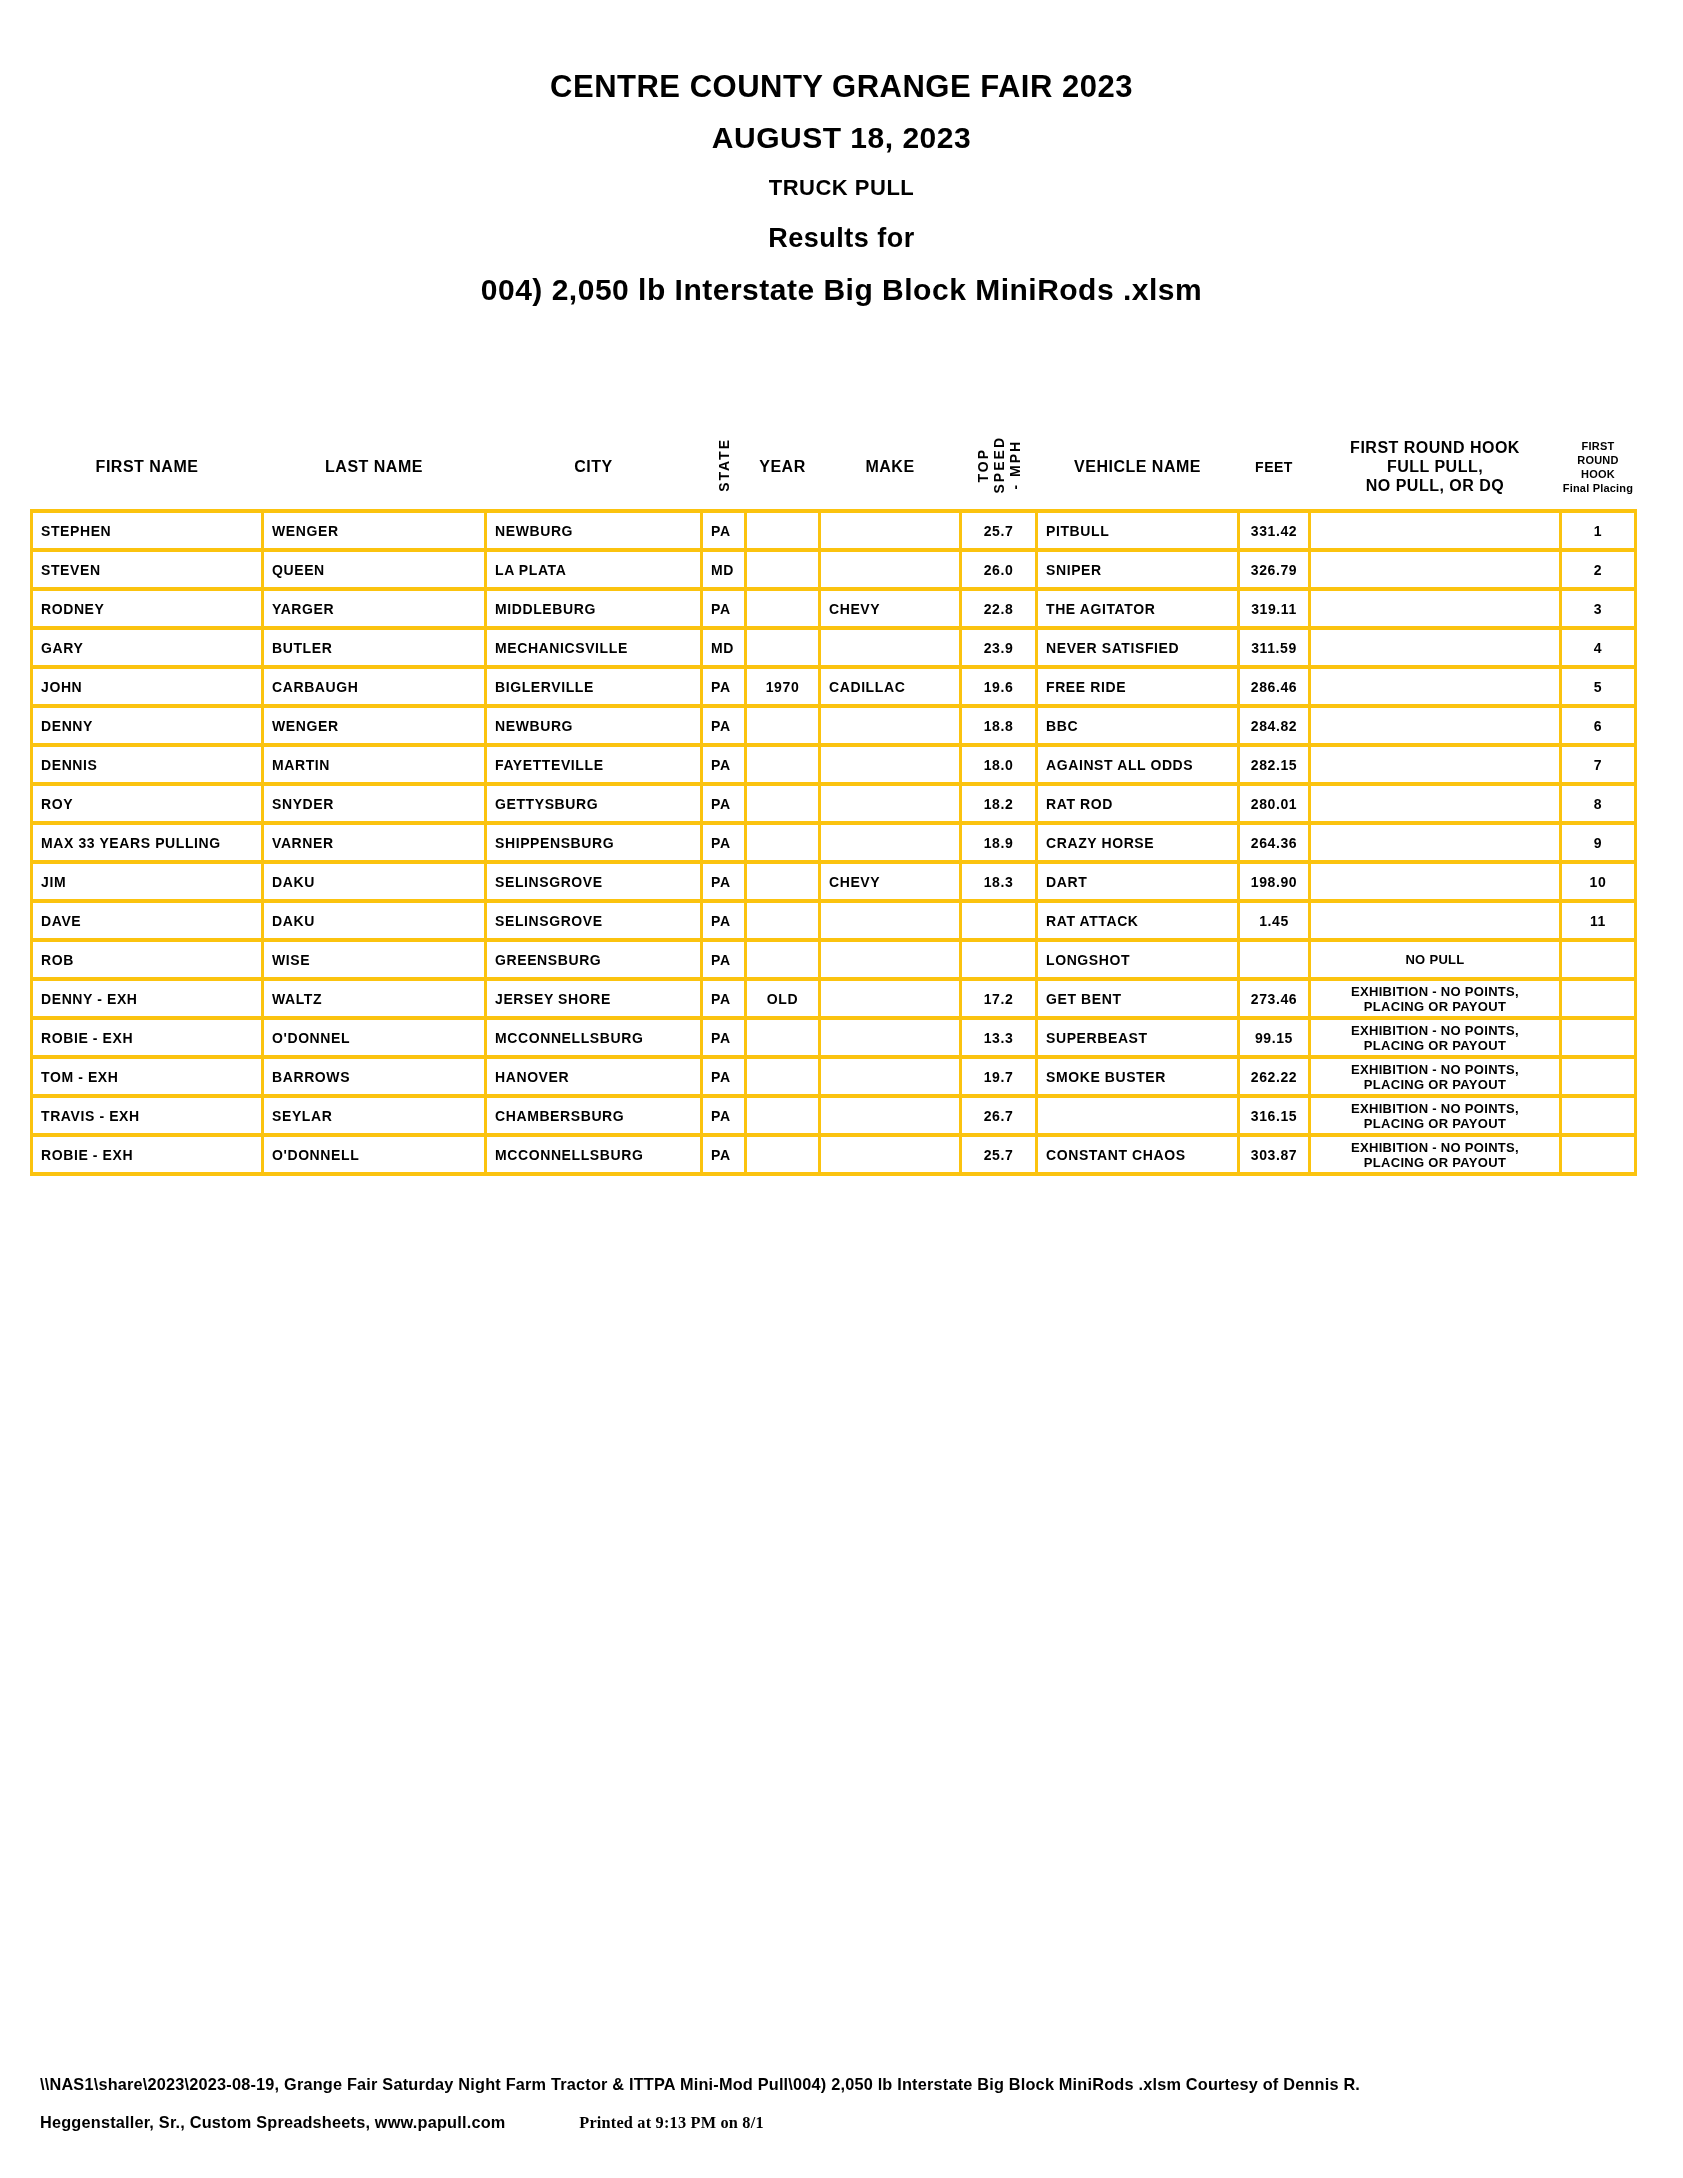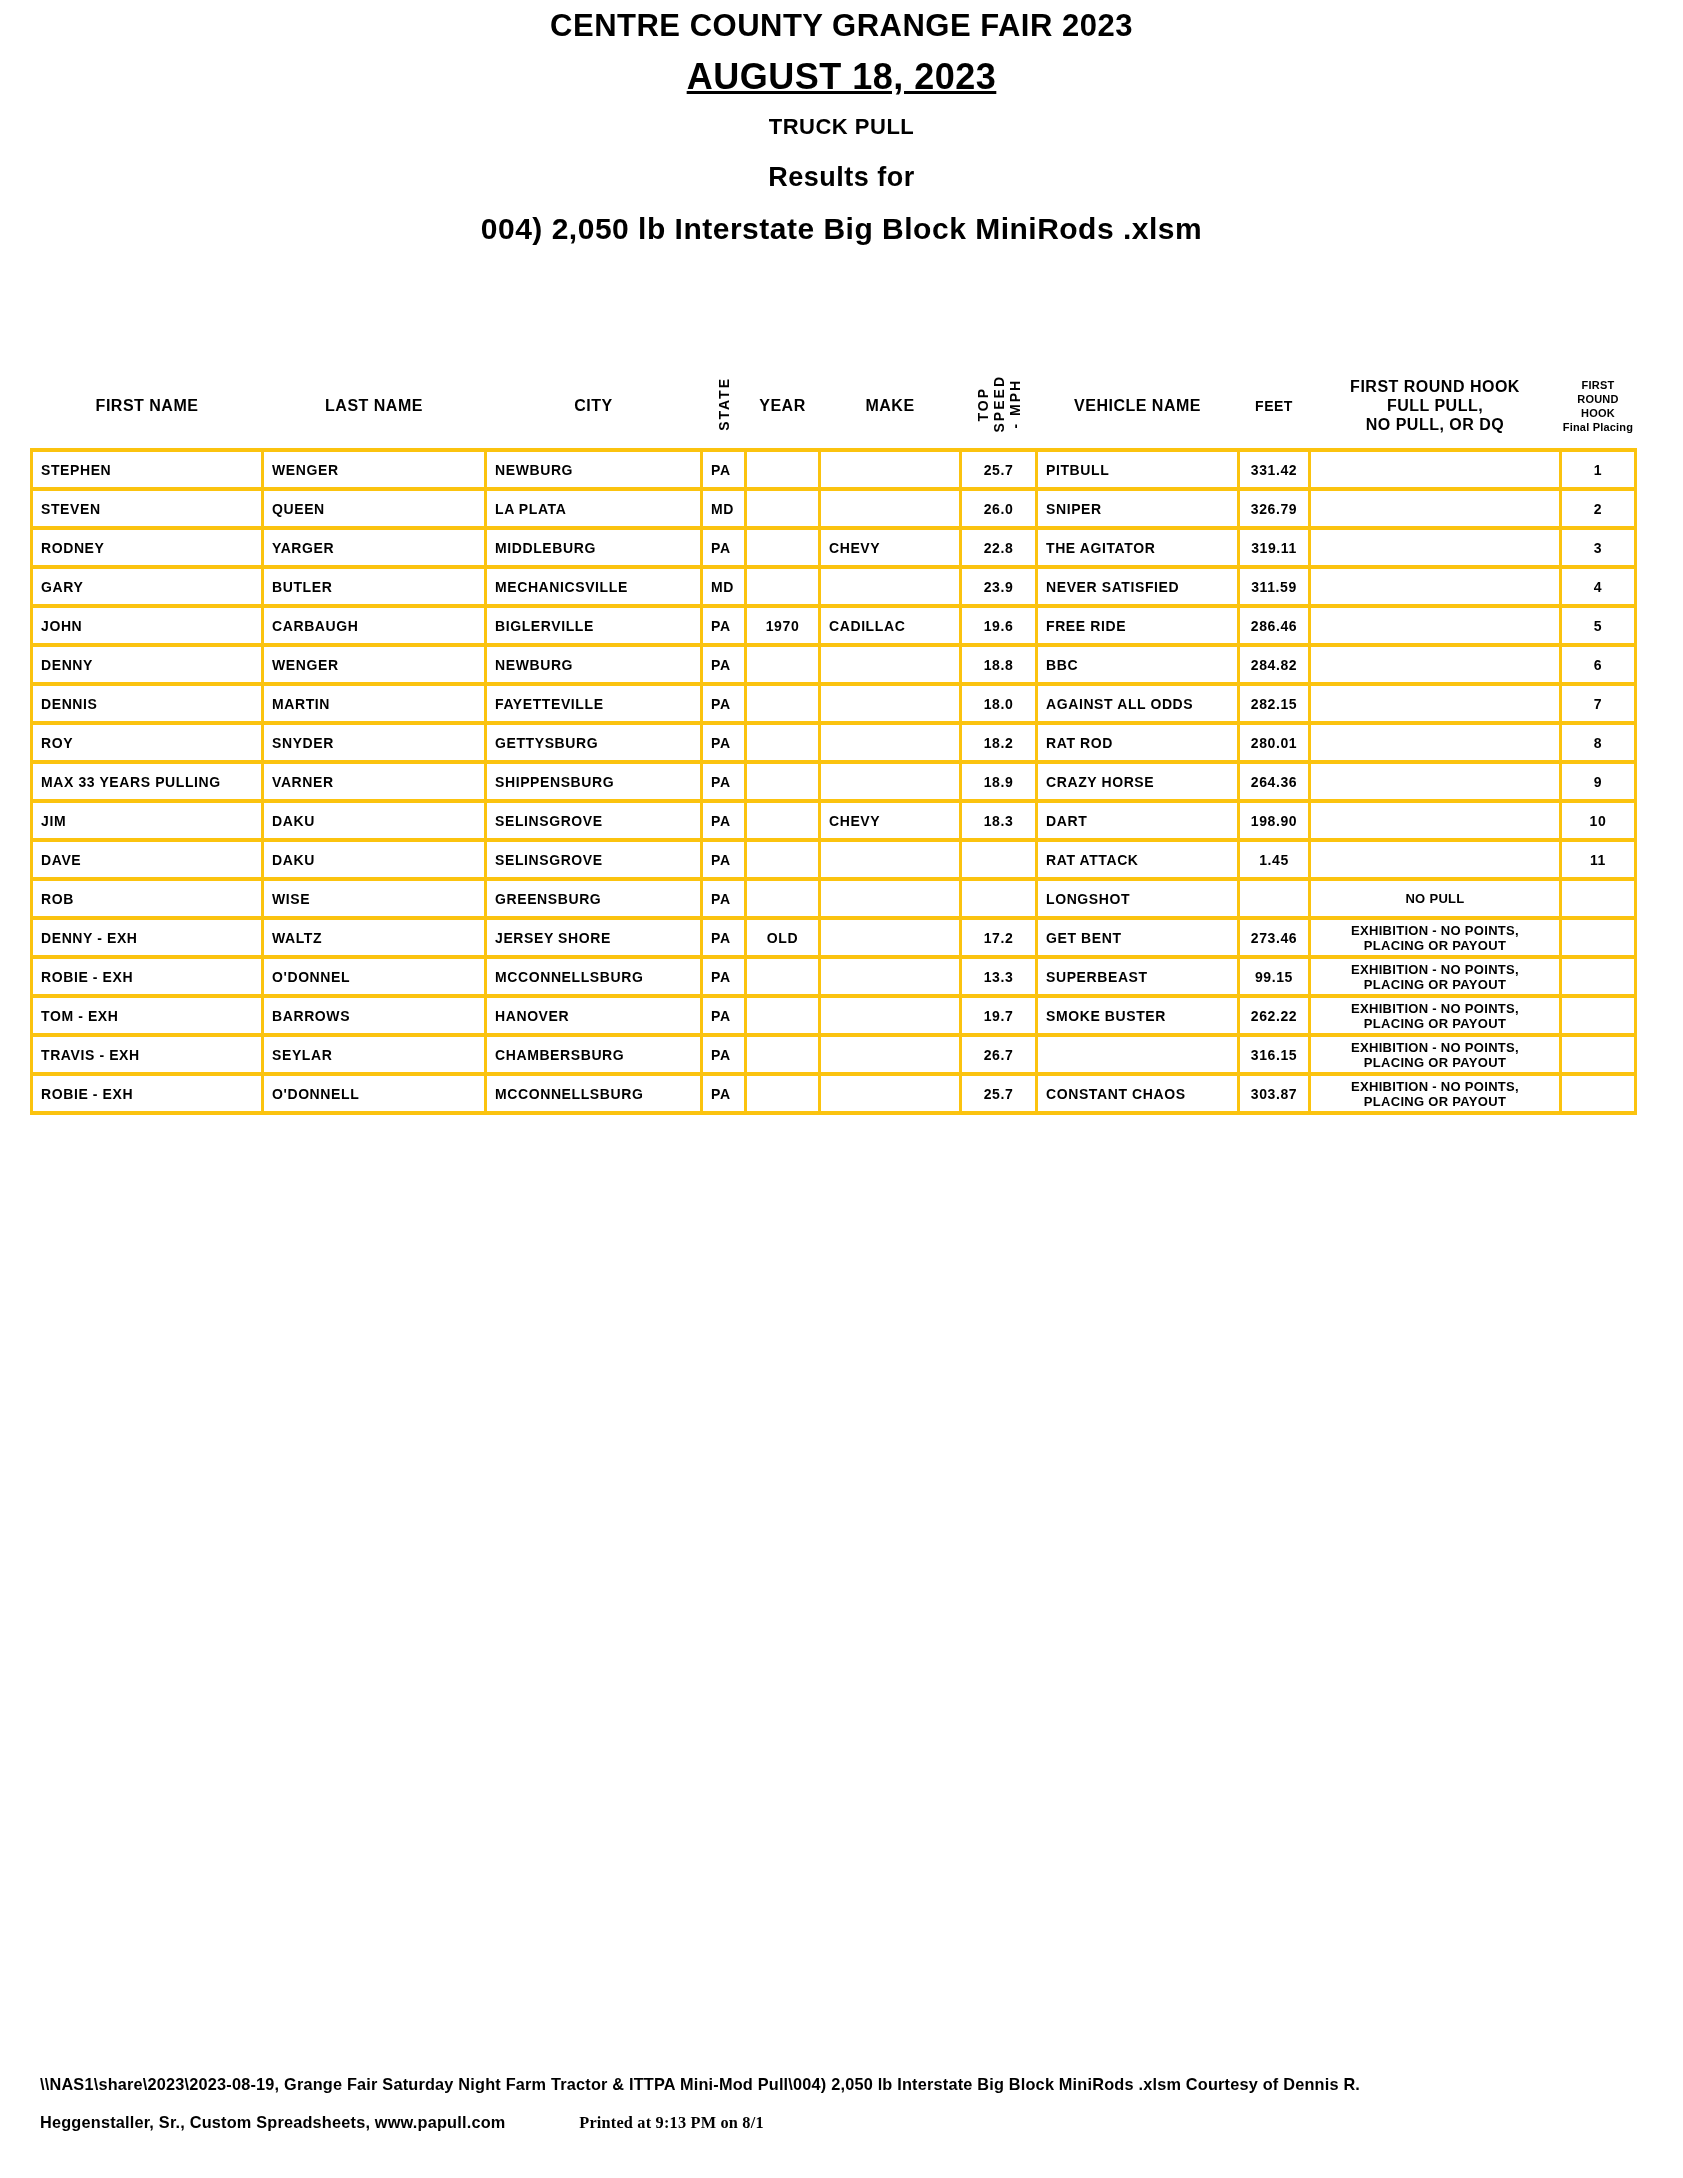--- a/index.html
+++ b/index.html
@@ -7,23 +7,23 @@
   html, body { margin: 0; padding: 0; }
   body {
     width: 1683px; height: 2178px;
     background: #ffffff;
     color: #000;
     font-family: "Liberation Sans", sans-serif;
     font-weight: bold;
     position: relative;
     overflow: hidden;
   }
-  .title-block { text-align: center; letter-spacing: 0.5px; }
+  .title-block { padding-top: 61px; text-align: center; letter-spacing: 0.5px; }
   .t1 { font-size: 31px; line-height: 51px; }
-  .t2 { font-size: 36px; line-height: 51px; text-decoration: underline; }
+  .t2 { font-size: 30px; line-height: 51px; }
   .t3 { font-size: 22px; line-height: 50px; }
   .t4 { font-size: 27px; line-height: 50px; }
   .t5 { font-size: 30px; line-height: 54px; }
 
   table.results {
     border-collapse: collapse;
     table-layout: fixed;
     width: 1604px;
     margin: 107px 0 0 30px;
   }

